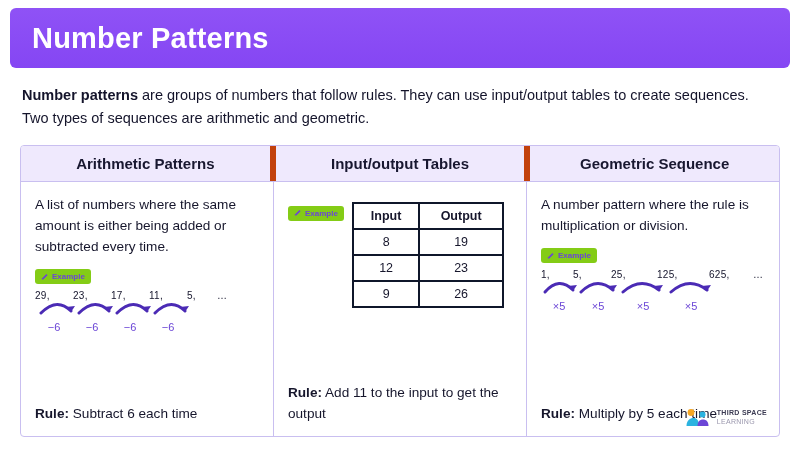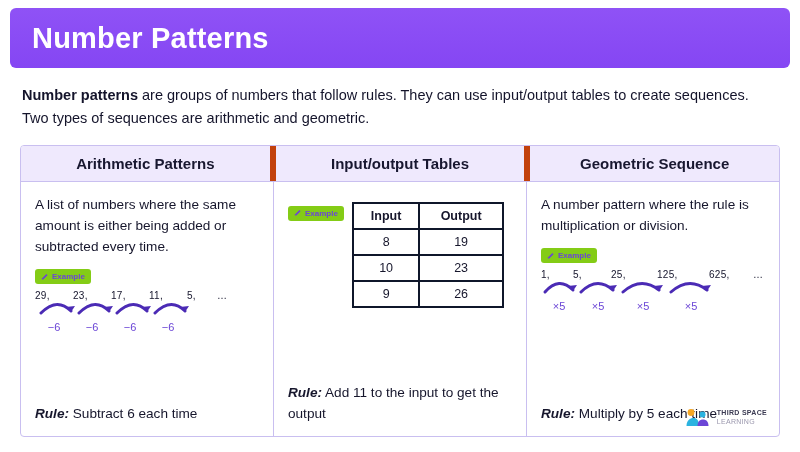--- a/index.html
+++ b/index.html
@@ -128,21 +128,21 @@
   }
   .labels span { text-align: center; }
 
   .rule {
     font-size: 13.6px;
     line-height: 1.5;
     margin-top: auto;
     padding-bottom: 4px;
     color: #16162c;
   }
-  .rule b { font-weight: bold; font-style: italic; }
+  .rule b { font-weight: bold; }
 
   
   .io-area { display: flex; gap: 8px; align-items: flex-start; }
   .io-table {
     border-collapse: collapse;
     margin-top: 8px;
     font-size: 12.5px;
     width: 152px;
   }
   .io-table th, .io-table td {
@@ -251,21 +251,21 @@
             <tbody>
                 <tr>
               <th>Input</th>
               <th>Output</th>
             </tr>
             <tr>
               <td>8</td>
               <td>19</td>
             </tr>
             <tr>
-              <td>10</td>
+              <td>12</td>
               <td>23</td>
             </tr>
             <tr>
               <td>9</td>
               <td>26</td>
             </tr>
           </tbody>
             </table>
         </div>
 

